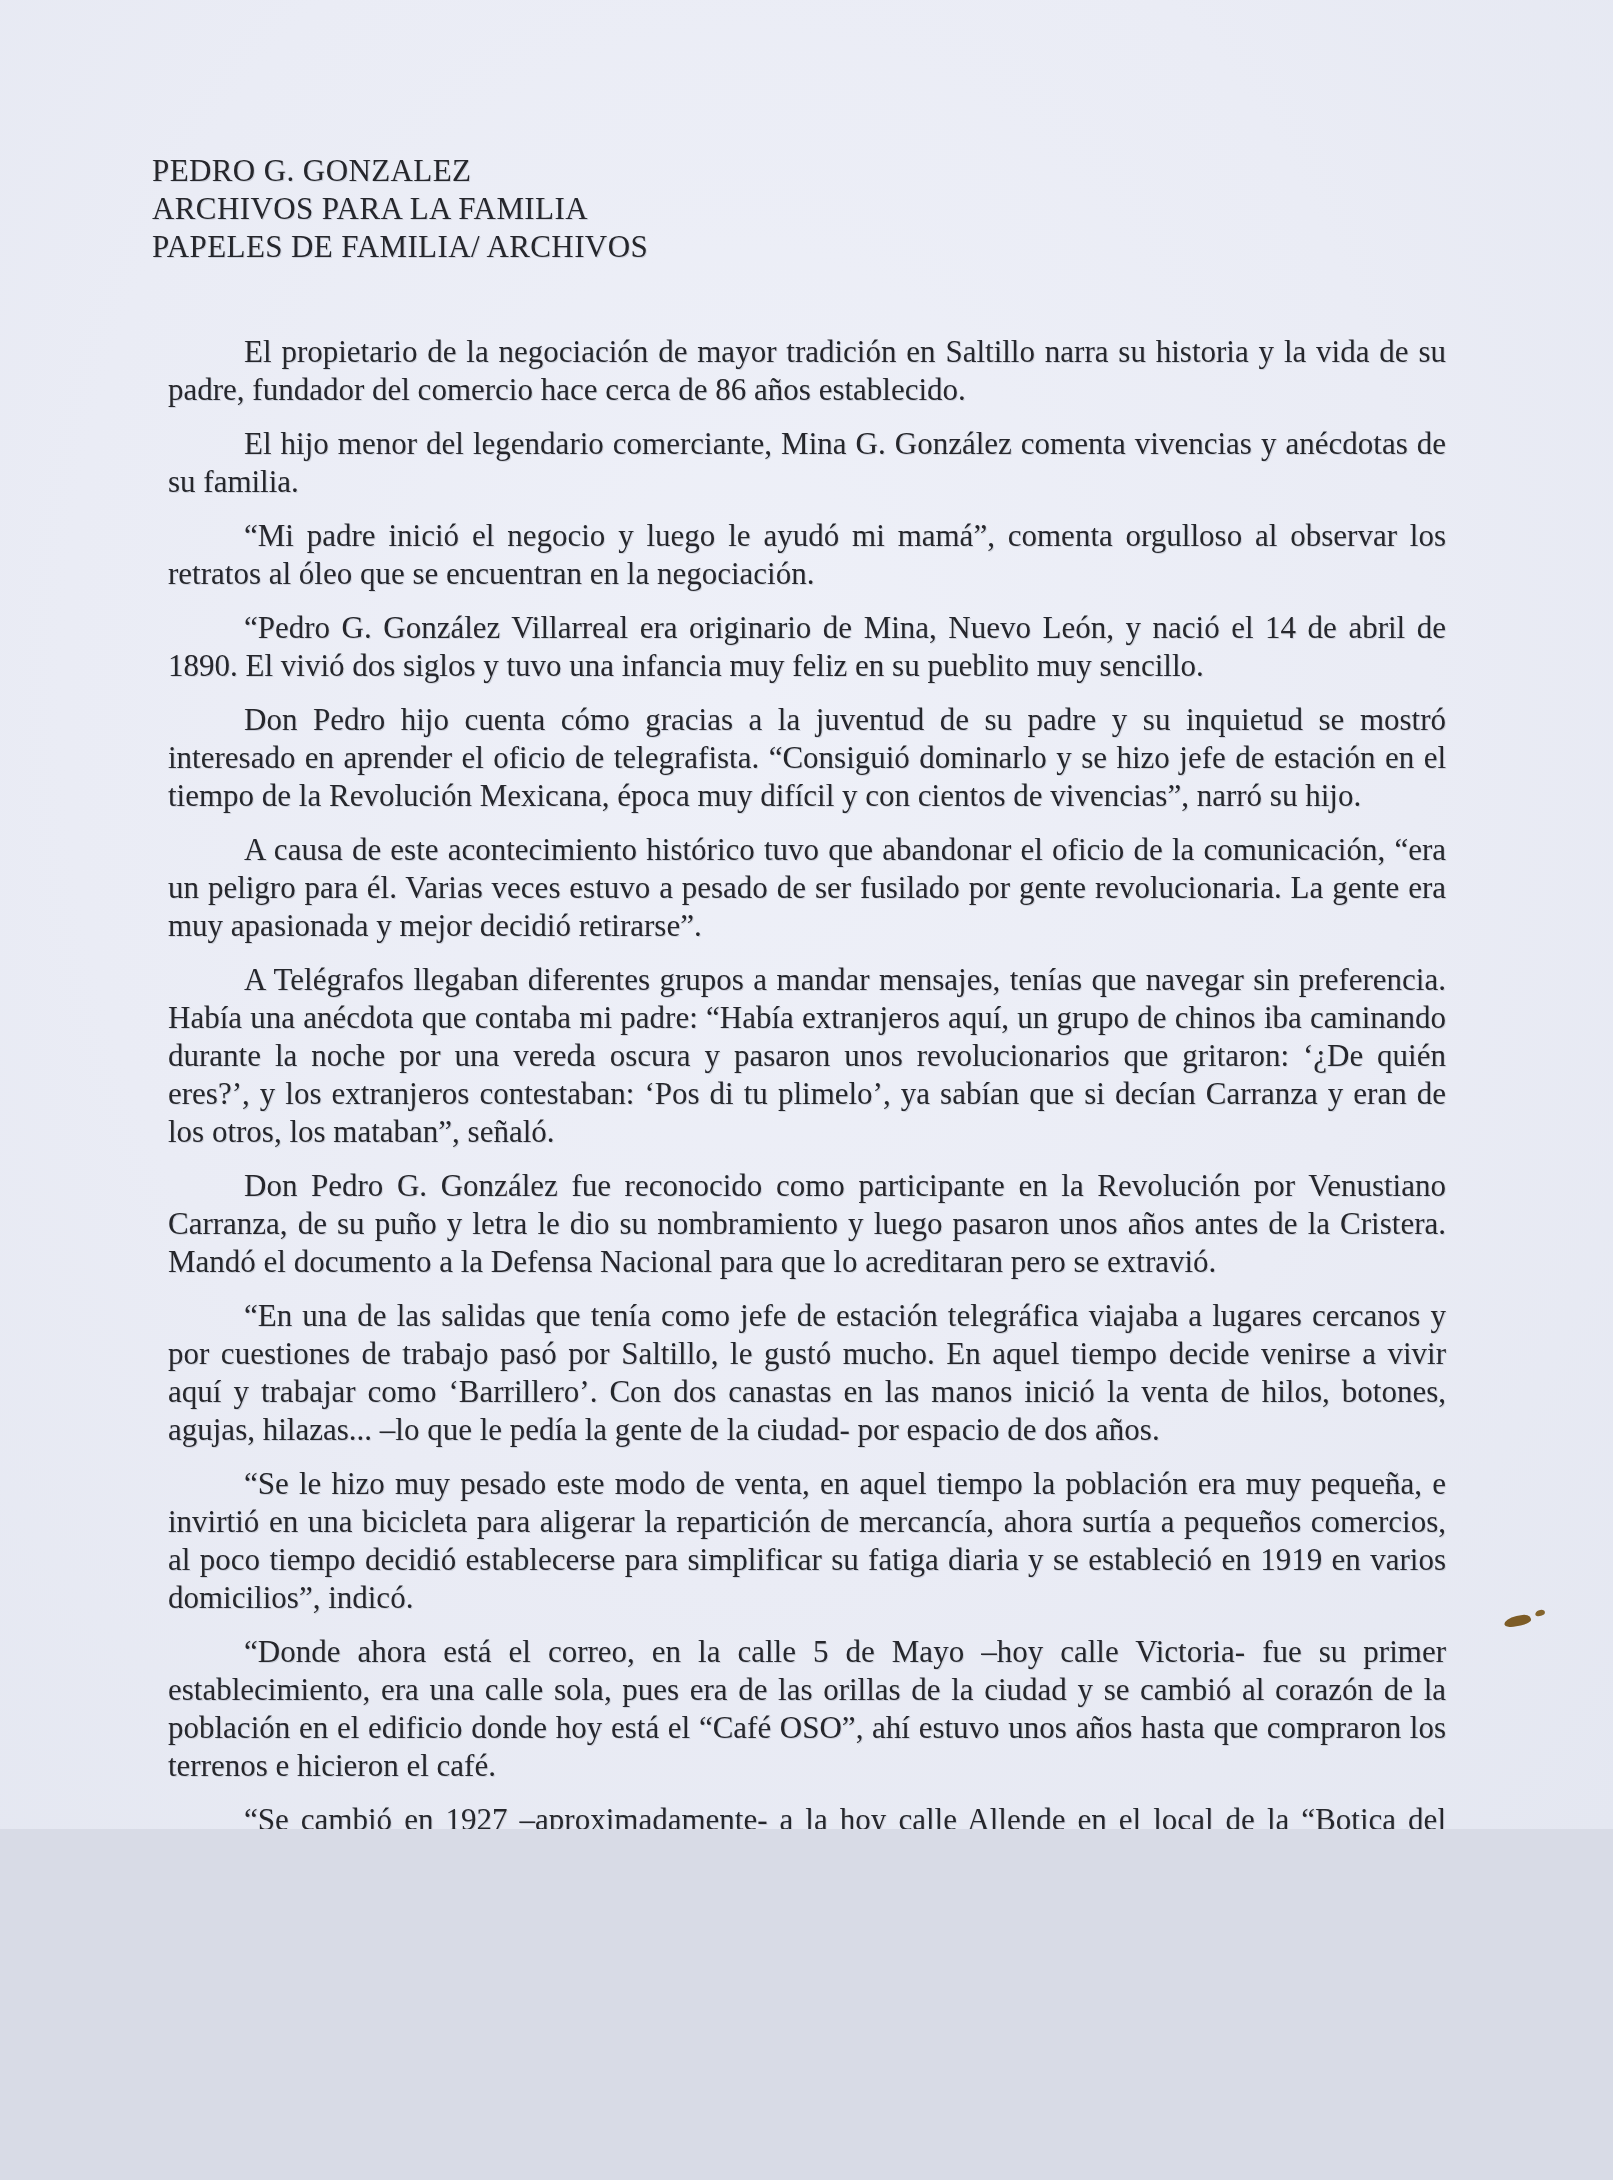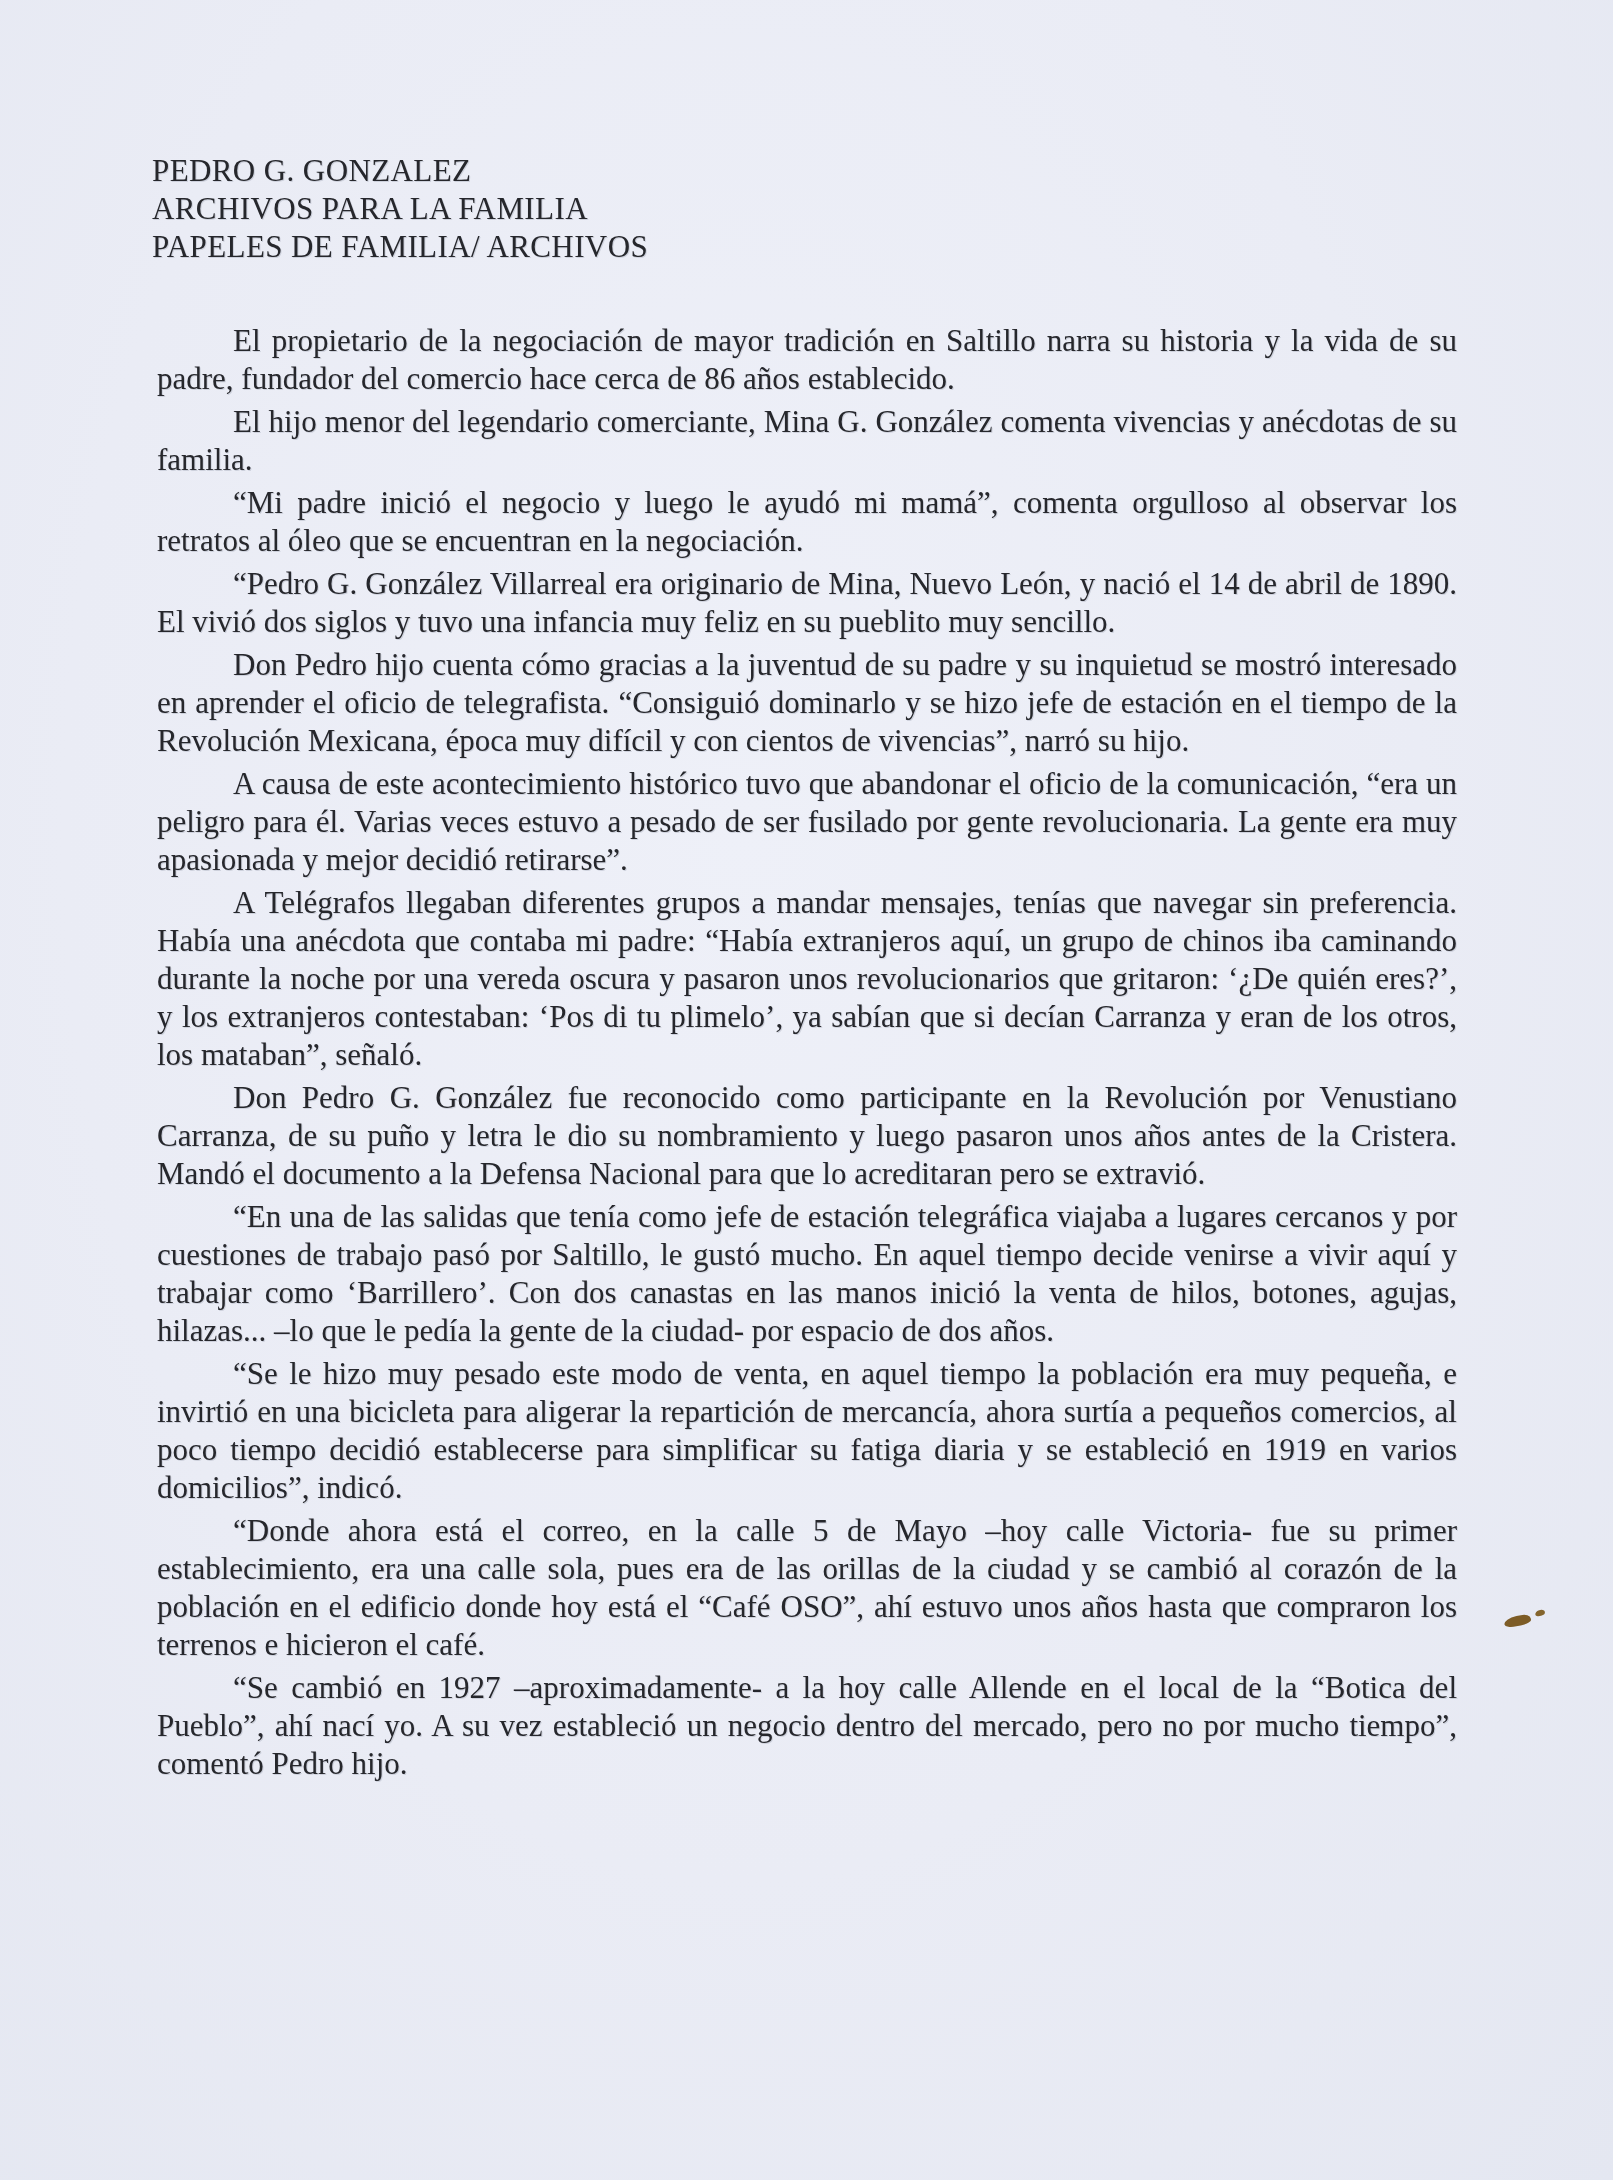--- a/index.html
+++ b/index.html
@@ -3,21 +3,21 @@
 <meta charset="utf-8">
 <style>
   html, body {
     margin: 0;
     padding: 0;
     background: #d8dbe6;
   }
   .scan-page {
     position: relative;
     width: 1613px;
-    height: 2180px;
+    height: 1829px;
     background: radial-gradient(ellipse at 46% 38%, #eef0f8 0%, #eaecf5 55%, #e4e7f1 100%);
     overflow: hidden;
     font-family: "Liberation Serif", "DejaVu Serif", serif;
     color: #26272c;
   }
   .doc-header {
     position: absolute;
     left: 152px;
     top: 152px;
     font-size: 31px;
@@ -30,21 +30,21 @@
     position: absolute;
     left: 152px;
     top: 317px;
     width: 1310px;
     font-size: 31px;
     line-height: 38px;
     text-align: justify;
     text-shadow: 1px 1px 0 rgba(130,135,155,0.28);
   }
   .doc-body p {
-    margin: 5px;
+    margin: 16px;
     padding: 0;
     text-indent: 76px;
   }
   .ink-blot {
     position: absolute;
     left: 1504px;
     top: 1608px;
     width: 46px;
     height: 26px;
   }

